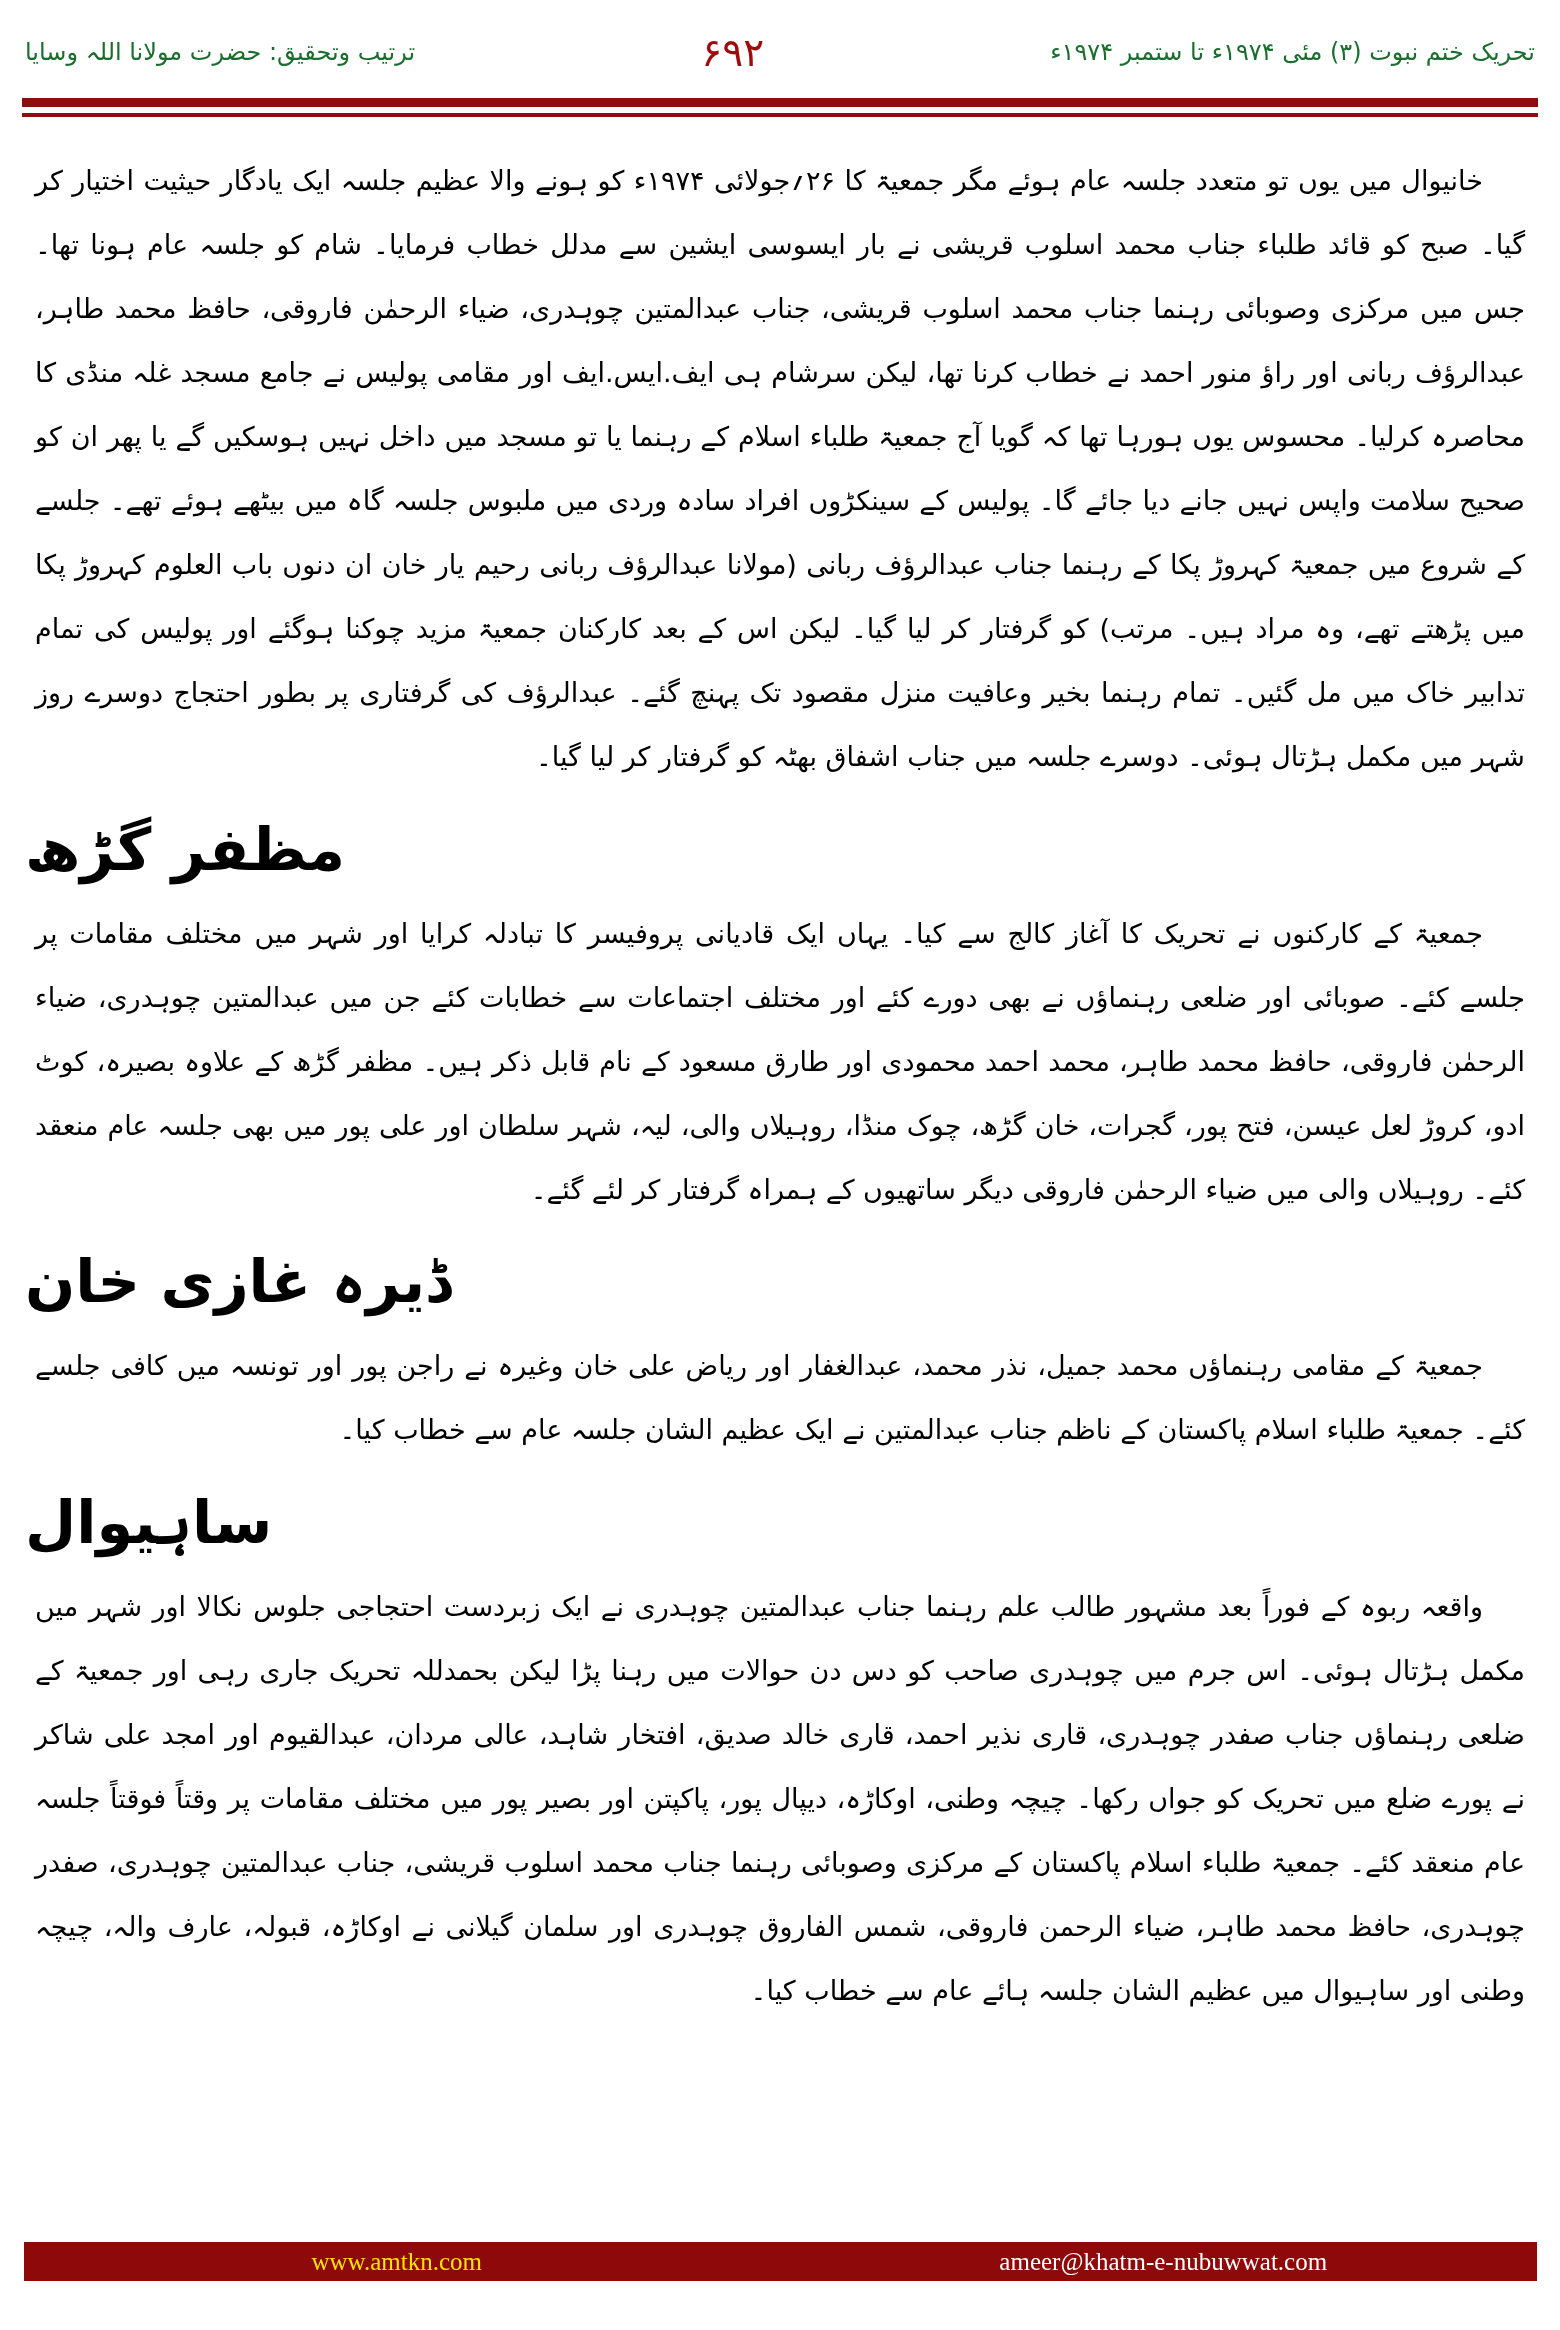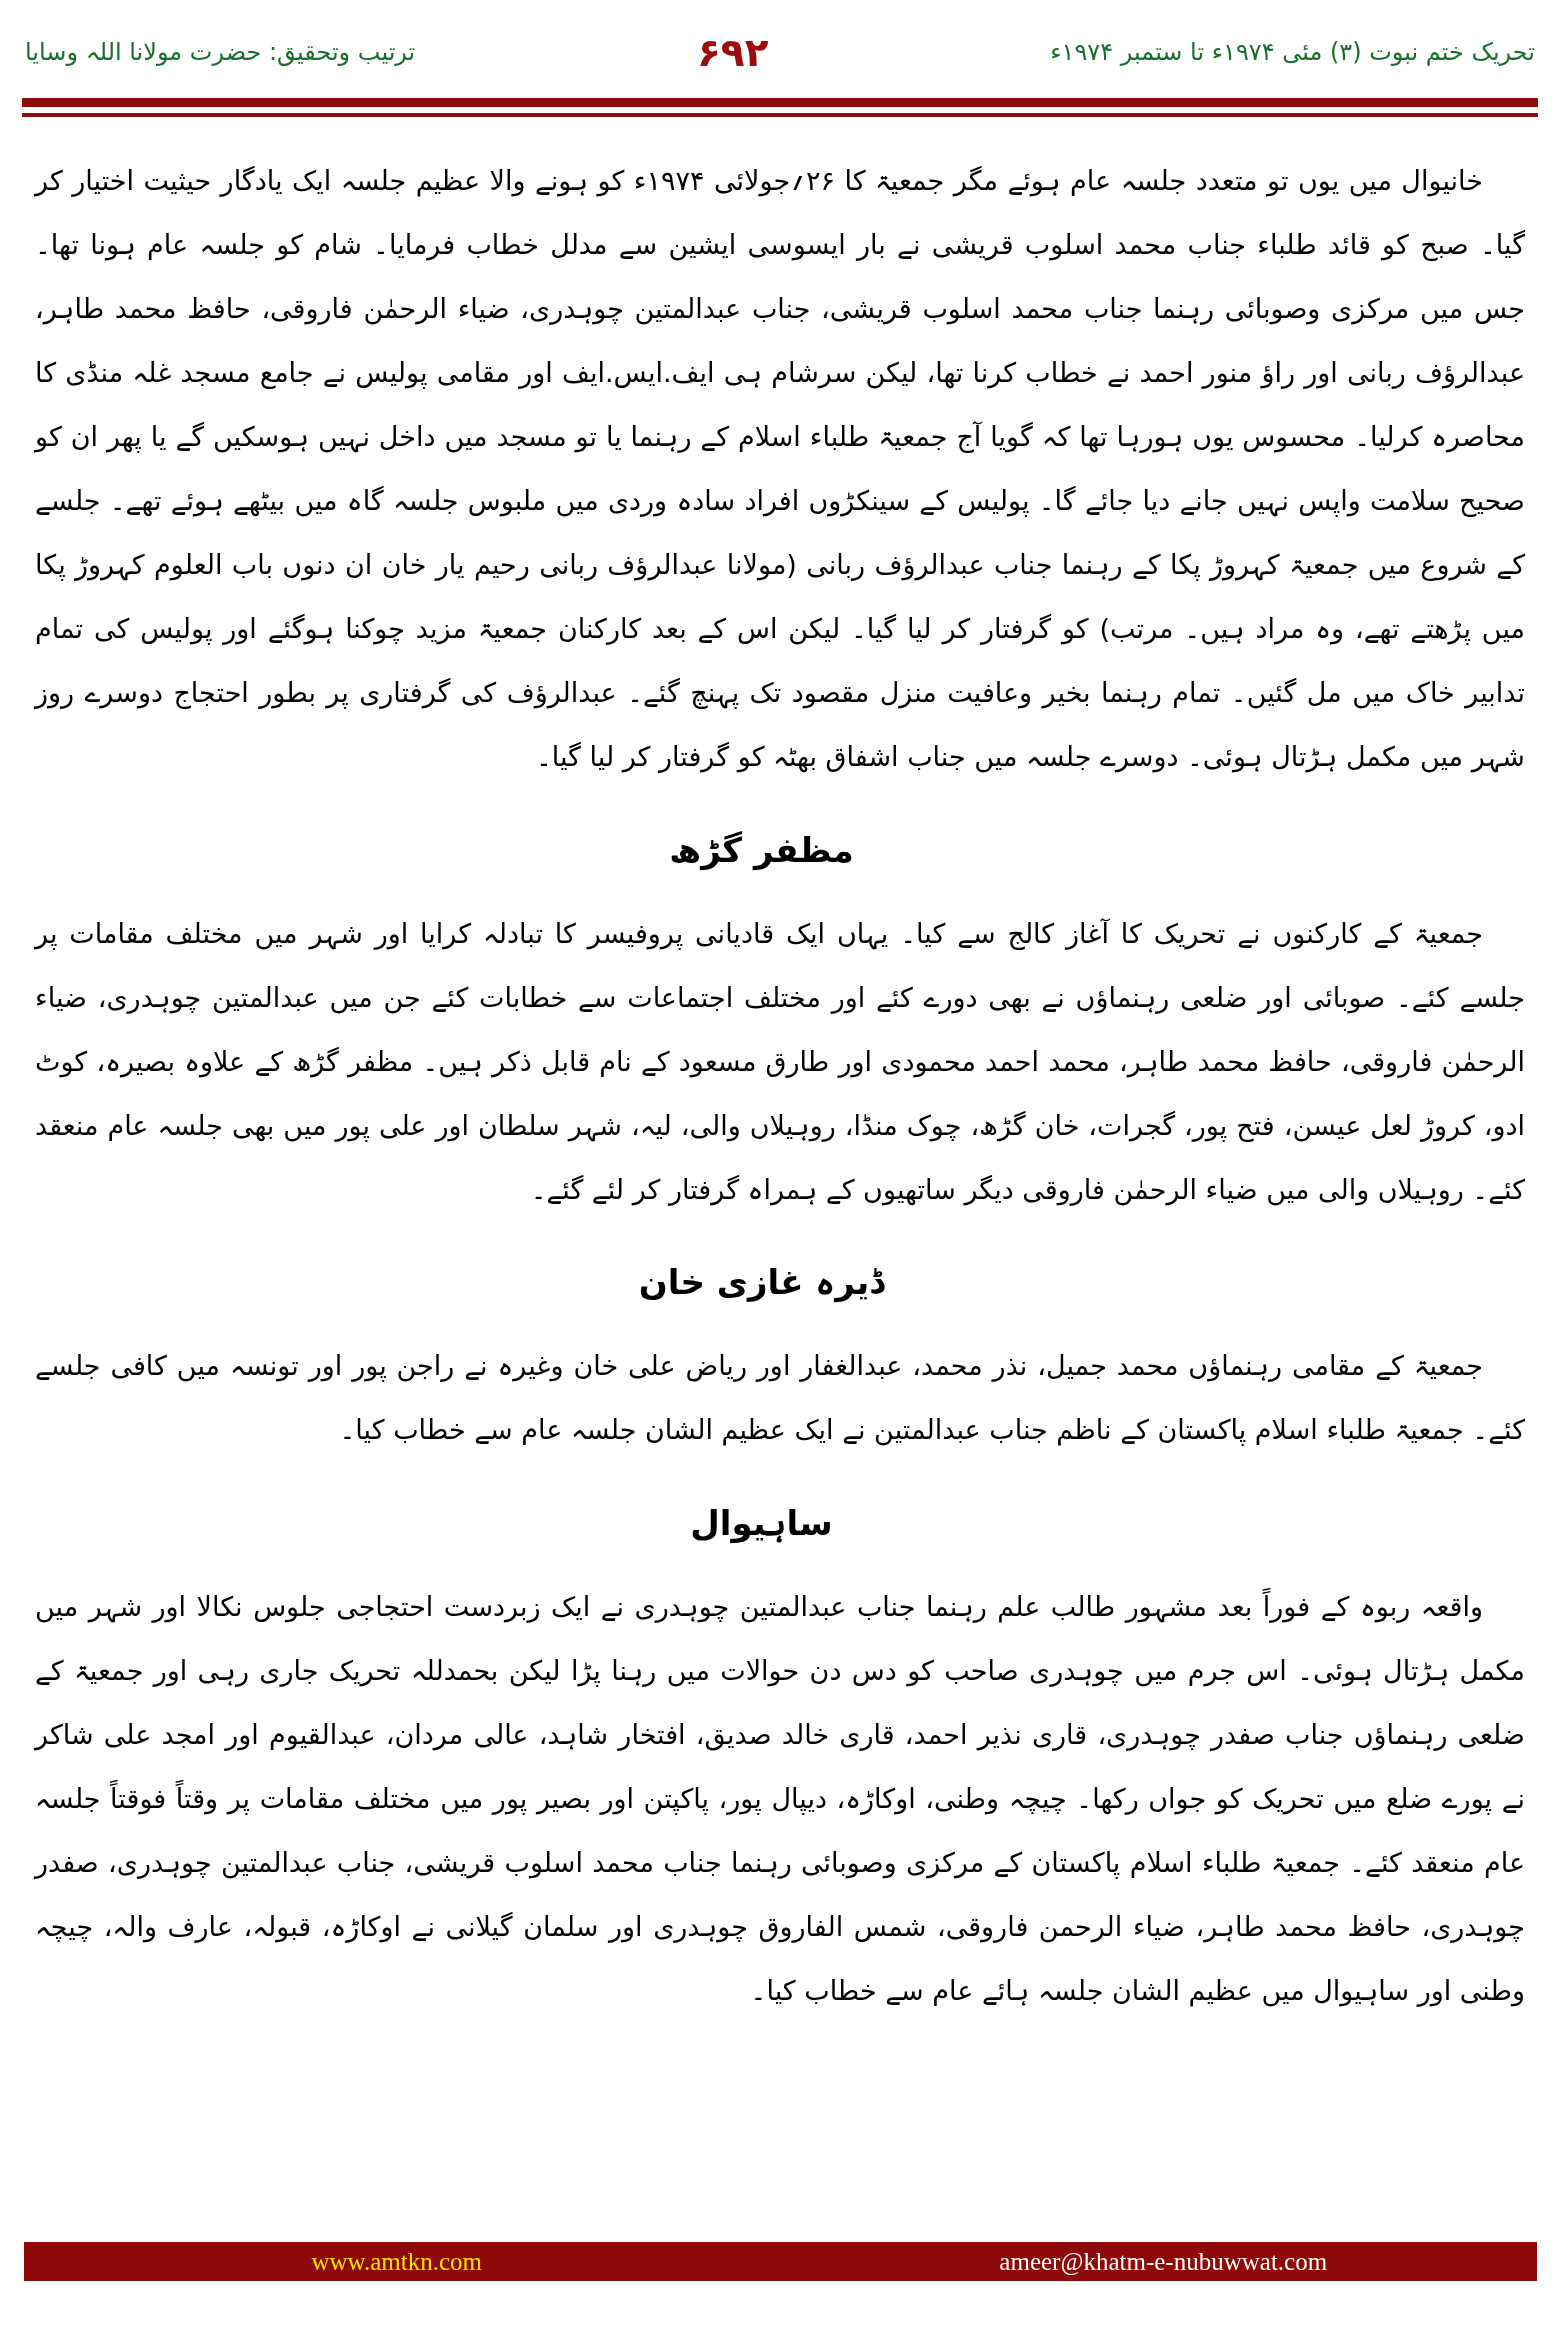--- a/index.html
+++ b/index.html
@@ -30,21 +30,21 @@
   }
   .header-title{
     color:var(--header-green);
     font-size:24px;
     font-weight:normal;
     white-space:nowrap;
   }
   .page-number{
     color:var(--number-red);
     font-size:39px;
-    font-weight:bold;
+    font-weight:normal;
     letter-spacing:1.7px;
   }
   
   .rule{margin:5px 22px 0 22px;}
   .rule-thick{height:9.2px;background:var(--rule-red);}
   .rule-gap{height:5.9px;background:#ffffff;}
   .rule-thin{height:4.2px;background:var(--rule-red);}
   
   .body-text{
     padding:22px 25px 0 25px;
@@ -53,24 +53,24 @@
     text-justify:inter-word;
   }
   .body-text p{
     margin:10px;
     font-size:27px;
     line-height:64px;
     text-indent:42px;
   }
   .body-text h2{
     margin:18.5px 37px 6.7px 0;
-    font-size:34px;
+    font-size:59px;
     line-height:84px;
     font-weight:bold;
-    text-align:center;
+    text-align:left;
   }
   
   .footer-bar{
     position:absolute;
     left:23.5px;right:23.5px;bottom:49px;
     height:39px;
     background:var(--footer-bg);
     display:flex;
     align-items:center;
     direction:ltr;

